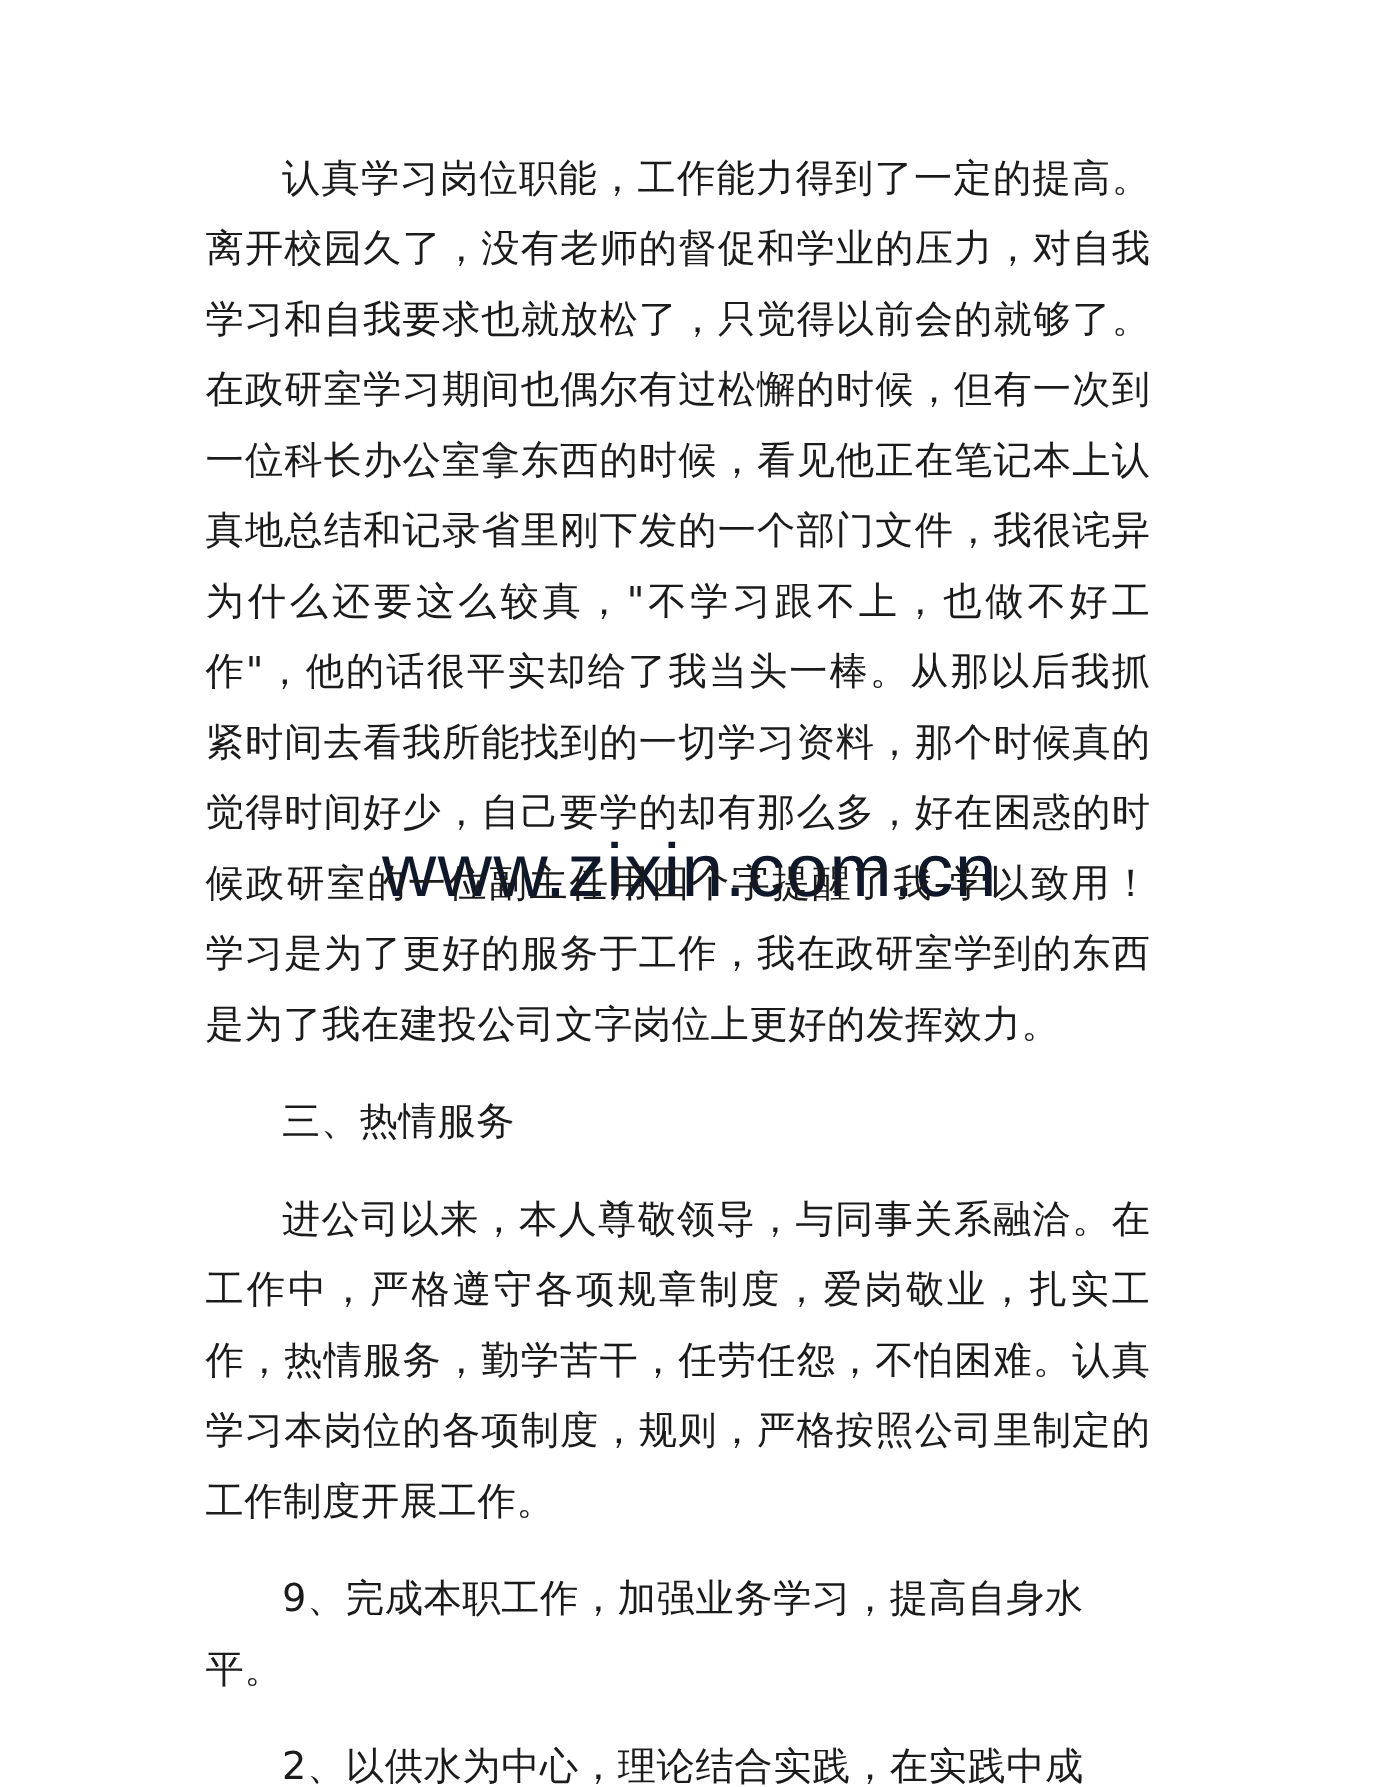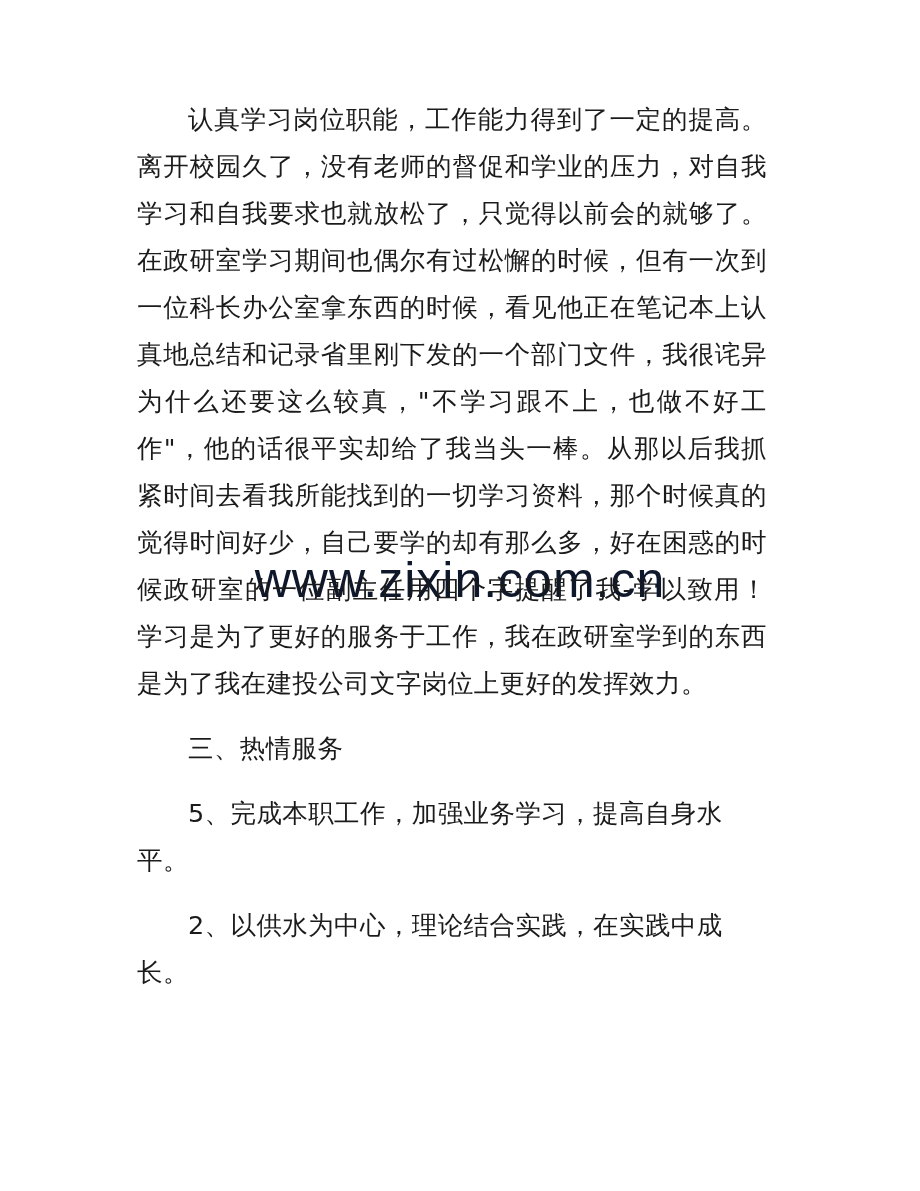--- a/index.html
+++ b/index.html
@@ -84,19 +84,20 @@
 <div id="page">
 
   <div id="watermark">www.zixin.com.cn</div>
 
   <div id="content">
 
     <p class="para indent">认真学习岗位职能，工作能力得到了一定的提高。离开校园久了，没有老师的督促和学业的压力，对自我学习和自我要求也就放松了，只觉得以前会的就够了。在政研室学习期间也偶尔有过松懈的时候，但有一次到一位科长办公室拿东西的时候，看见他正在笔记本上认真地总结和记录省里刚下发的一个部门文件，我很诧异为什么还要这么较真，"不学习跟不上，也做不好工作"，他的话很平实却给了我当头一棒。从那以后我抓紧时间去看我所能找到的一切学习资料，那个时候真的觉得时间好少，自己要学的却有那么多，好在困惑的时候政研室的一位副主任用四个字提醒了我-学以致用！学习是为了更好的服务于工作，我在政研室学到的东西是为了我在建投公司文字岗位上更好的发挥效力。</p>
 
     <p class="para heading">三、热情服务</p>
 
+    <p class="para indent">进公司以来，本人尊敬领导，与同事关系融洽。在工作中，严格遵守各项规章制度，爱岗敬业，扎实工作，热情服务，勤学苦干，任劳任怨，不怕困难。认真学习本岗位的各项制度，规则，严格按照公司里制定的工作制度开展工作。</p>
 
-    <p class="para item">5、完成本职工作，加强业务学习，提高自身水平。</p>
+    <p class="para item">9、完成本职工作，加强业务学习，提高自身水平。</p>
 
     <p class="para item">2、以供水为中心，理论结合实践，在实践中成长。</p>
 
   </div>
 </div>
 
 </body></html>

